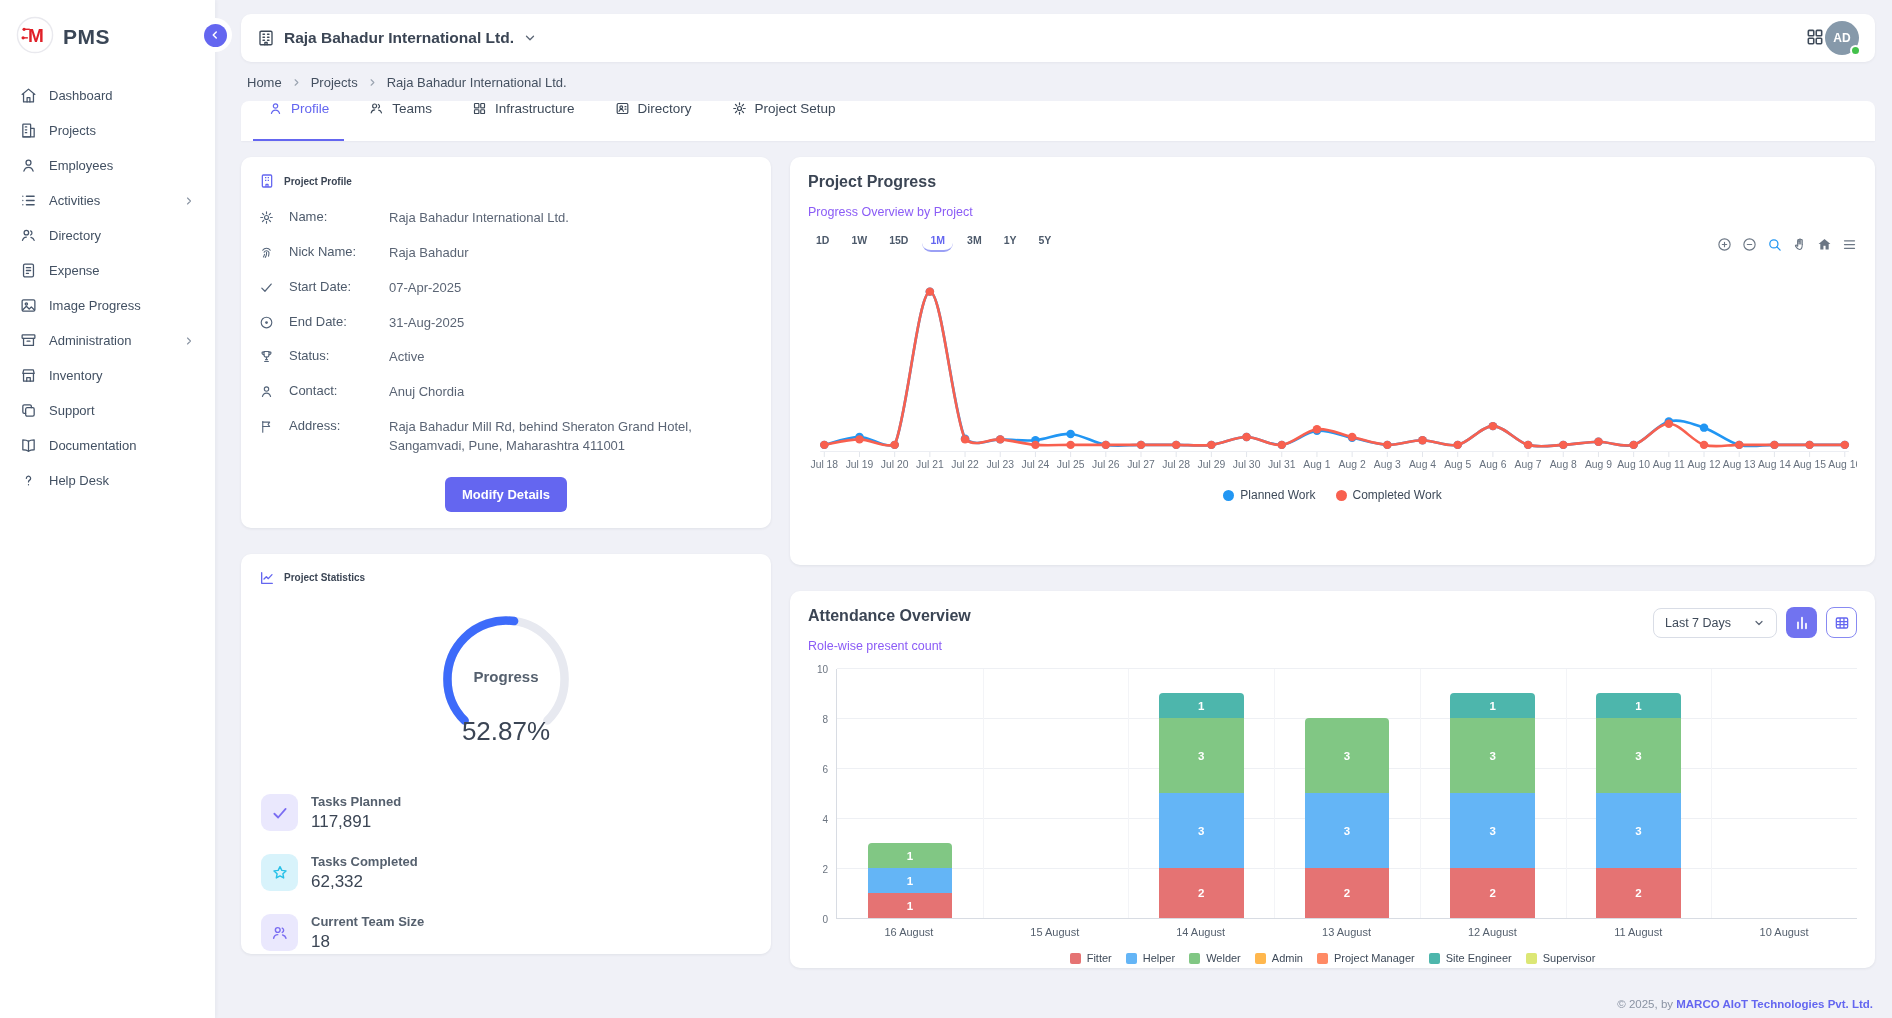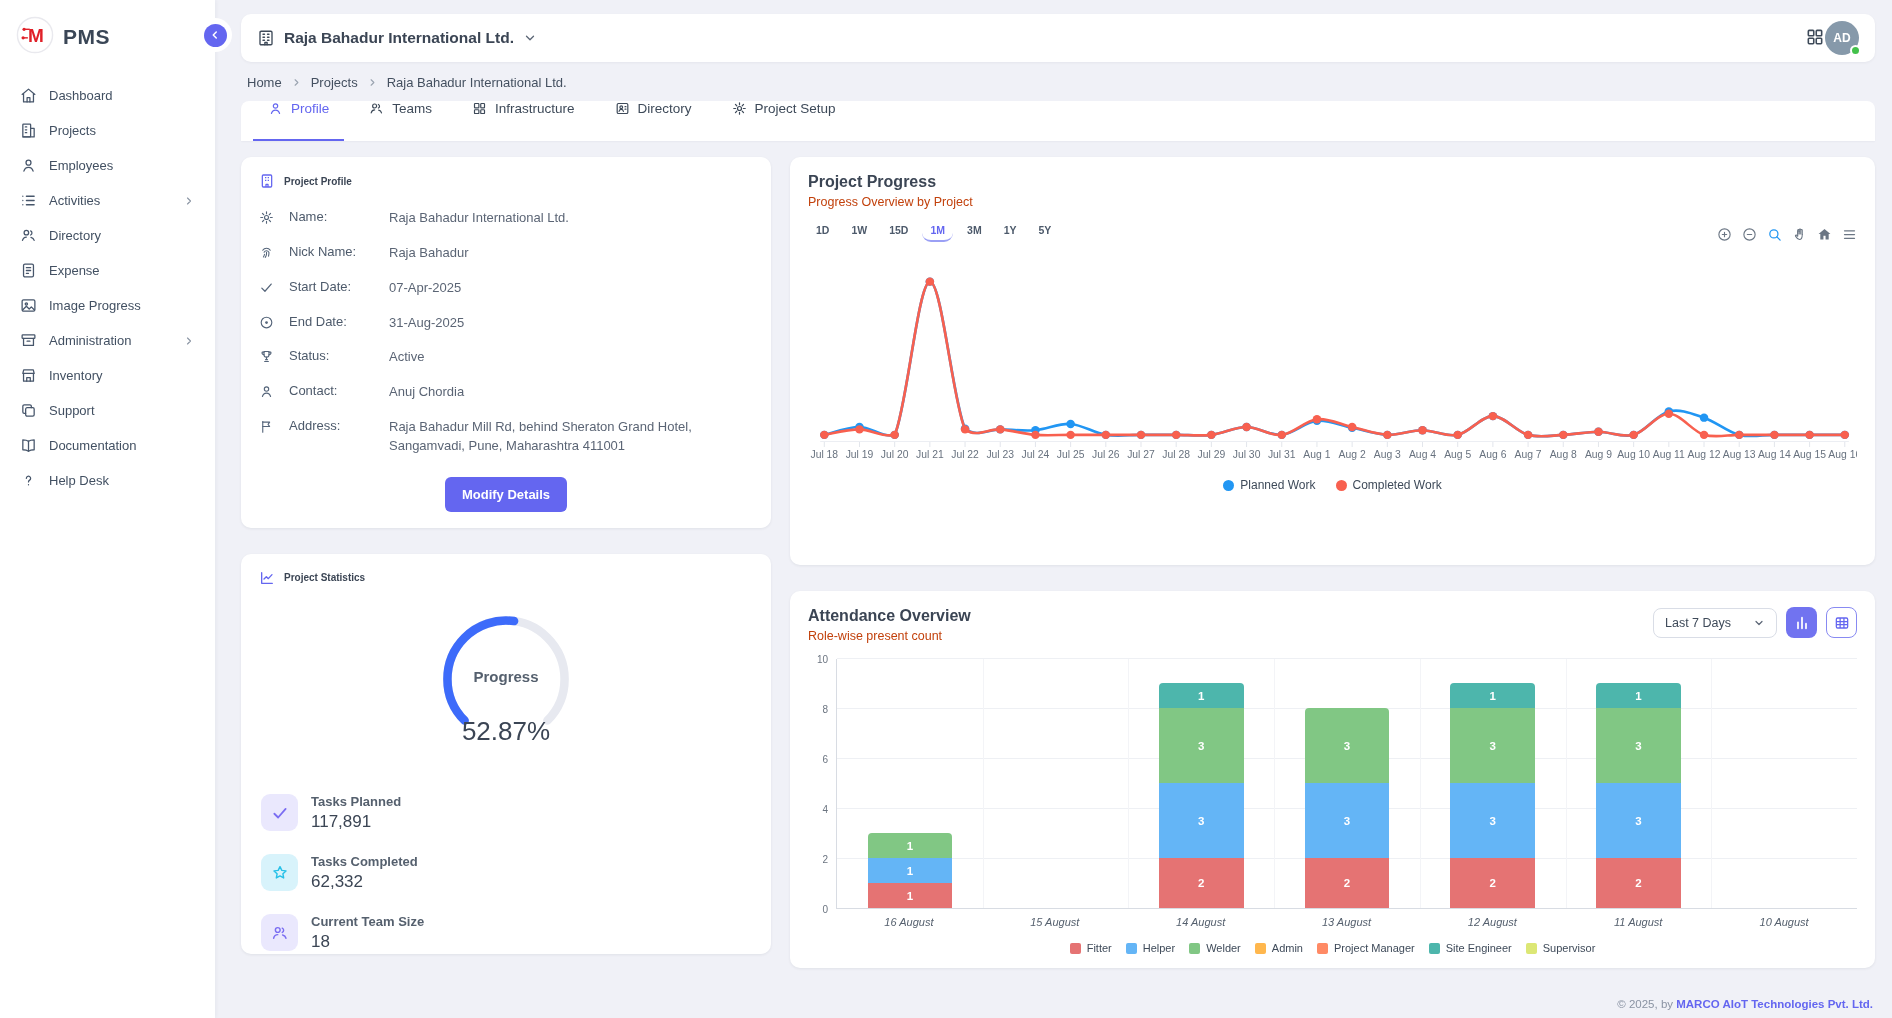--- a/index.html
+++ b/index.html
@@ -68,21 +68,21 @@
   .stat-tile { width:37px; height:37px; border-radius:9px; display:flex; align-items:center; justify-content:center; flex:none; }
   .stat-tile .ic { width:18px; height:18px; }
   .tile-purple { background:#eae8fd; color:#7a6df2; }
   .tile-cyan { background:#d8f3fb; color:#27c1e8; }
   .stat-label { font-size:13px; font-weight:700; color:#55606e; }
   .stat-value { font-size:17px; color:#3b4554; margin-top:3px; }
 
   
   .prog-card { height:408px; flex:none; }
   .sec-title { font-size:16px; font-weight:700; color:#3b4554; }
-  .sec-sub { font-size:12.5px; color:#c2410c; margin-top:4px; }
+  .sec-sub { font-size:12.5px; color:#8b5cf6; margin-top:14px; }
   .prog-controls { display:flex; justify-content:space-between; align-items:flex-end; margin-top:12px; }
   .range-row { display:flex; gap:6px; }
   .range-btn { font-size:10.5px; font-weight:700; color:#4d5a6b; padding:3px 8px 4px; cursor:pointer; border-bottom:2px solid transparent; }
   .range-btn.active { color:#6466f0; border-bottom:2px solid #9ba0f5; border-radius:0 0 9px 9px; }
   .chart-toolbar { display:flex; gap:10px; align-items:center; }
   .tool-btn { background:none; border:none; padding:0; cursor:pointer; color:#6b7684; line-height:0; }
   .tool-btn .ic { width:15px; height:15px; }
   .tool-btn.active-tool { color:#2196f3; }
   .line-chart-wrap { margin-top:10px; }
   .legend-row { display:flex; justify-content:center; gap:20px; margin-top:4px; }
@@ -105,21 +105,21 @@
   .bar-ylab { position:absolute; right:8px; font-size:10px; color:#6b7480; transform:translateY(6px); }
   .bar-plot { position:relative; flex:1; height:250px; border-left:1px solid #d8dce3; border-bottom:1px solid #d8dce3; }
   .gridline-h { position:absolute; left:0; right:0; height:1px; background:#eef0f4; }
   .gridline-v { position:absolute; top:0; bottom:0; width:1px; background:#f3f4f7; }
   .bar-cols { position:absolute; inset:0; display:flex; }
   .bar-col { flex:1; display:flex; flex-direction:column-reverse; align-items:center; }
   .bar-stack { width:58%; max-width:90px; display:flex; flex-direction:column-reverse; }
   .bar-seg { display:flex; align-items:center; justify-content:center; color:#fff; font-size:11.5px; font-weight:700; }
   .bar-seg.seg-top { border-radius:4px 4px 0 0; }
   .bar-xlabels { display:flex; margin-left:28px; margin-top:7px; }
-  .bar-xlab { flex:1; text-align:center; font-size:11px; color:#55606e;font-style:italic; }
+  .bar-xlab { flex:1; text-align:center; font-size:11px; color:#55606e; }
   .bar-legend { display:flex; justify-content:center; gap:14px; margin-top:14px; }
   .bar-legend .legend-item { font-size:11px; }
   .legend-sq { width:11px; height:11px; border-radius:2px; }
 
   .footer { text-align:right; font-size:11.5px; color:#8a93a3; margin:4px 2px 8px 0; }
   .footer-company { color:#6466f0; font-weight:600; cursor:pointer; }
 
   .ic { display:inline-block; }
 </style>
 </head>

